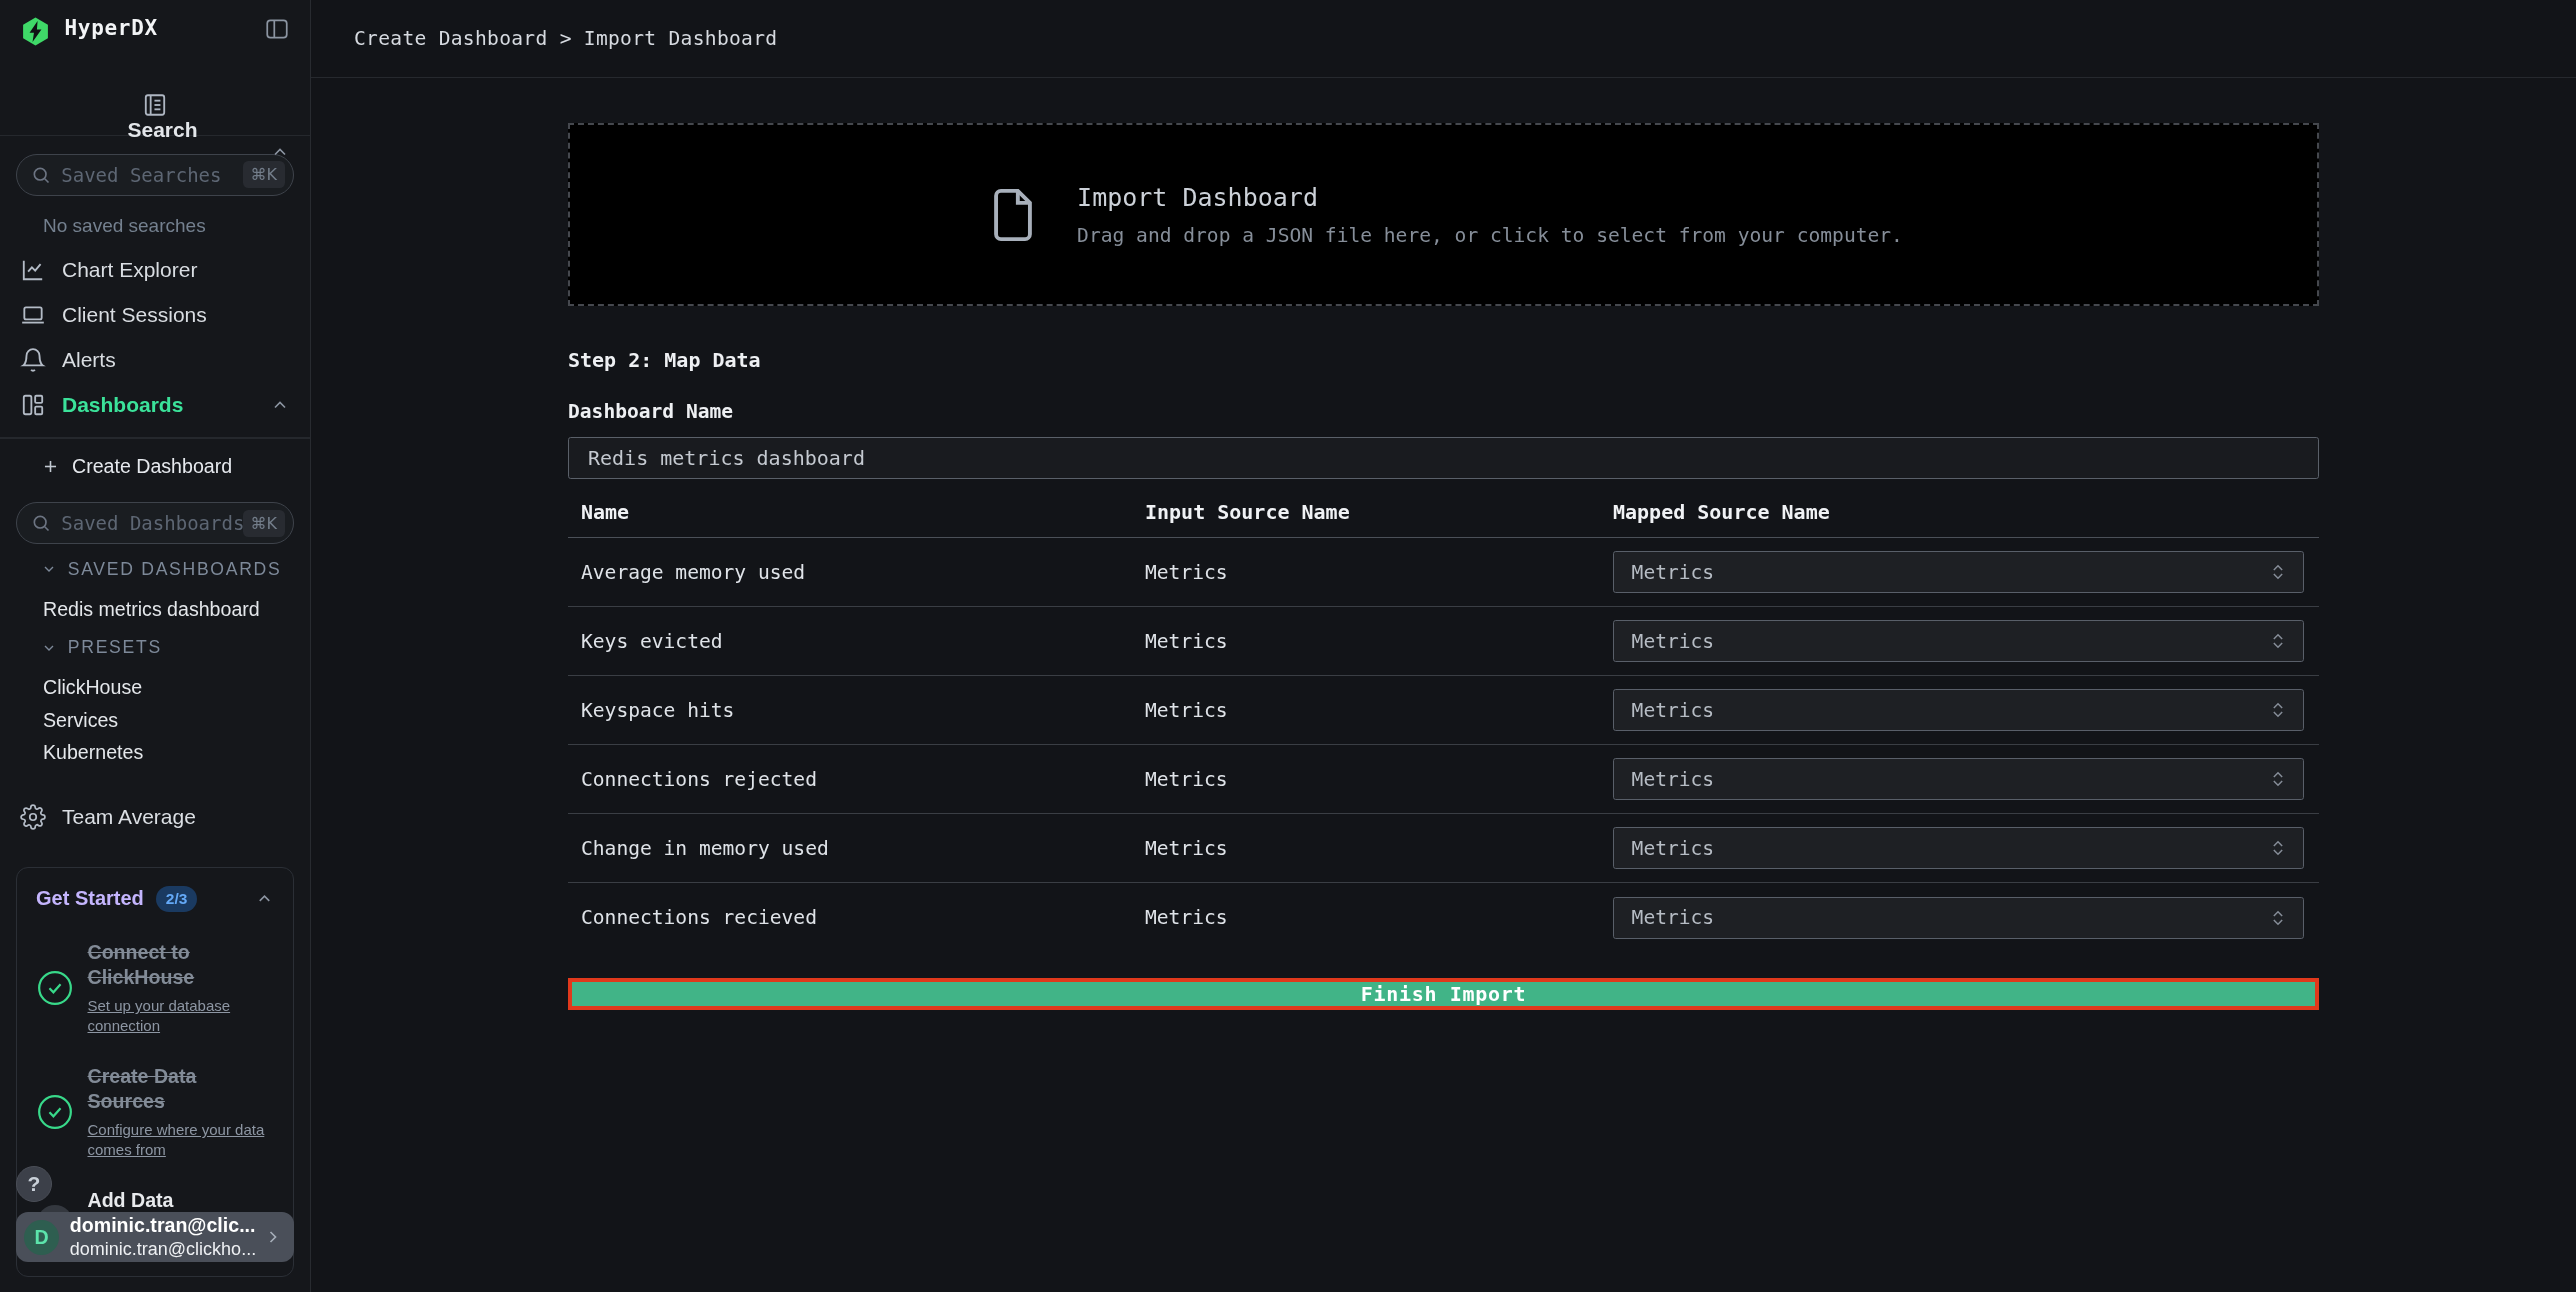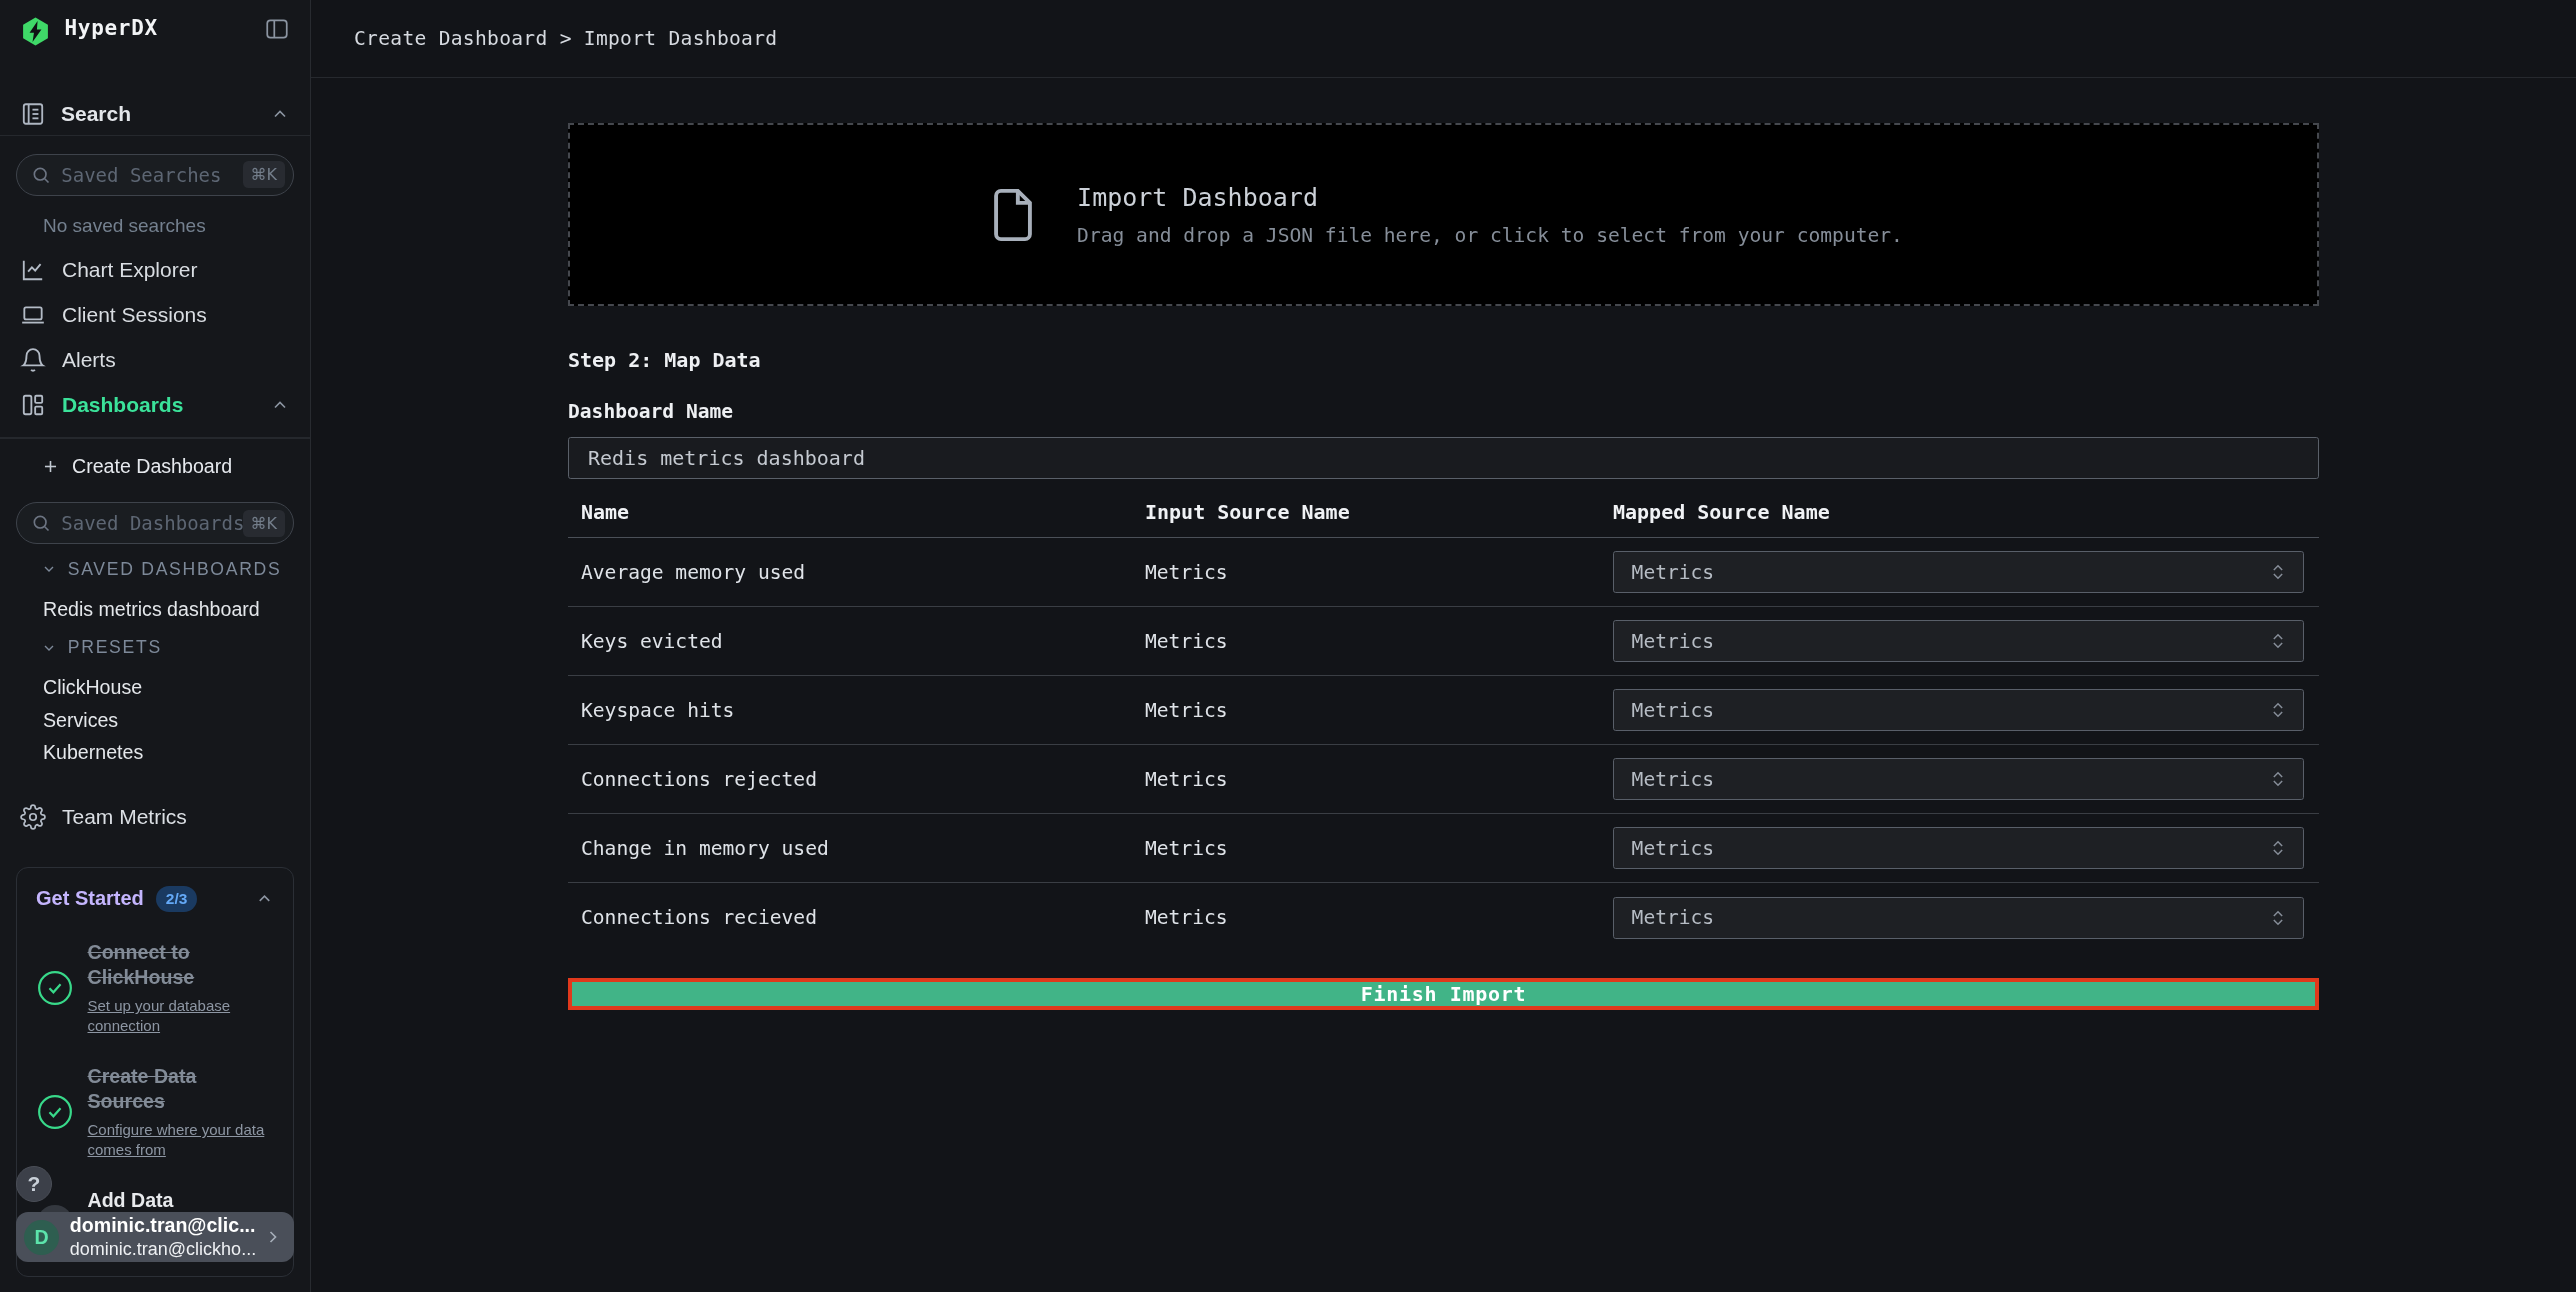--- a/index.html
+++ b/index.html
@@ -9,21 +9,21 @@
 
   
   .sidebar { position: relative; width: 311px; flex: 0 0 311px; height: 100%;
              background: #15171b; border-right: 1.4px solid #282b30; overflow: hidden; }
   .logo-row { height: 76px; display: flex; align-items: flex-start; padding: 16px 20px; }
   .logo-mark { width: 31px; height: 31px; flex: 0 0 auto; }
   .brand { margin-left: 13.5px; font-family: "DejaVu Sans Mono", monospace; font-weight: bold;
            font-size: 21px; color: #f2f4f6; letter-spacing: 0.7px; }
   .panel-toggle { margin-left: auto; width: 26px; height: 26px; color: #8c95a2; cursor: pointer; }
 
-  .section-header { height: 43px; margin-top: 16px; display: flex; align-items: center; padding: 0 20px; }
+  .section-header { height: 43px; margin-top: 16px; display: flex; align-items: center; padding: 0 20px; flex-direction: column; }
   .section-header .sec-icon { width: 26px; height: 26px; color: #aeb6c2; }
   .section-header .sec-label { margin-left: 15px; font-size: 21px; font-weight: 600; color: #e3e6ea; }
   .section-header .chev { margin-left: auto; width: 20px; height: 20px; color: #8c95a2; }
 
   .sb-divider { height: 1.4px; background: #25282d; }
   .sb-divider.mt { margin-top: 9.5px; }
 
   .search-pill { margin: 17.6px 16px 0; height: 42px; border: 1.4px solid #3e434b; border-radius: 21.6px;
                  background: #1a1d21; display: flex; align-items: center; padding: 0 8px 0 13.5px; cursor: pointer; }
   .search-pill .mag { width: 20px; height: 20px; color: #6c7482; flex: 0 0 auto; }
@@ -279,21 +279,21 @@
     <div class="tree-item">Services</div>
     <div class="tree-item">Kubernetes</div>
 
     <div class="team-row">
       <span class="nav-icon">
         <svg viewBox="0 0 24 24" width="26" height="26" fill="none" stroke="currentColor" stroke-width="1.6">
           <circle cx="12" cy="12" r="3"></circle>
           <path d="M19.4 15a1.65 1.65 0 0 0 .33 1.82l.06.06a2 2 0 0 1 0 2.83 2 2 0 0 1-2.83 0l-.06-.06a1.65 1.65 0 0 0-1.82-.33 1.65 1.65 0 0 0-1 1.51V21a2 2 0 0 1-2 2 2 2 0 0 1-2-2v-.09A1.65 1.65 0 0 0 9 19.4a1.65 1.65 0 0 0-1.82.33l-.06.06a2 2 0 0 1-2.83 0 2 2 0 0 1 0-2.83l.06-.06a1.65 1.65 0 0 0 .33-1.82 1.65 1.65 0 0 0-1.51-1H3a2 2 0 0 1-2-2 2 2 0 0 1 2-2h.09A1.65 1.65 0 0 0 4.6 9a1.65 1.65 0 0 0-.33-1.82l-.06-.06a2 2 0 0 1 0-2.83 2 2 0 0 1 2.83 0l.06.06a1.65 1.65 0 0 0 1.82.33H9a1.65 1.65 0 0 0 1-1.51V3a2 2 0 0 1 2-2 2 2 0 0 1 2 2v.09a1.65 1.65 0 0 0 1 1.51 1.65 1.65 0 0 0 1.82-.33l.06-.06a2 2 0 0 1 2.83 0 2 2 0 0 1 0 2.83l-.06.06a1.65 1.65 0 0 0-.33 1.82V9a1.65 1.65 0 0 0 1.51 1H21a2 2 0 0 1 2 2 2 2 0 0 1-2 2h-.09a1.65 1.65 0 0 0-1.51 1z"></path>
         </svg>
       </span>
-      <span class="nav-label">Team Metrics</span>
+      <span class="nav-label">Team Average</span>
     </div>
 
     <div class="gs-card">
       <div class="gs-head">
         <span class="gs-title">Get Started</span>
         <span class="gs-badge">2/3</span>
         <span class="chev">
           <svg viewBox="0 0 24 24" width="19" height="19" fill="none" stroke="currentColor" stroke-width="2">
               <polyline points="6 15 12 9 18 15"></polyline>
             </svg>

